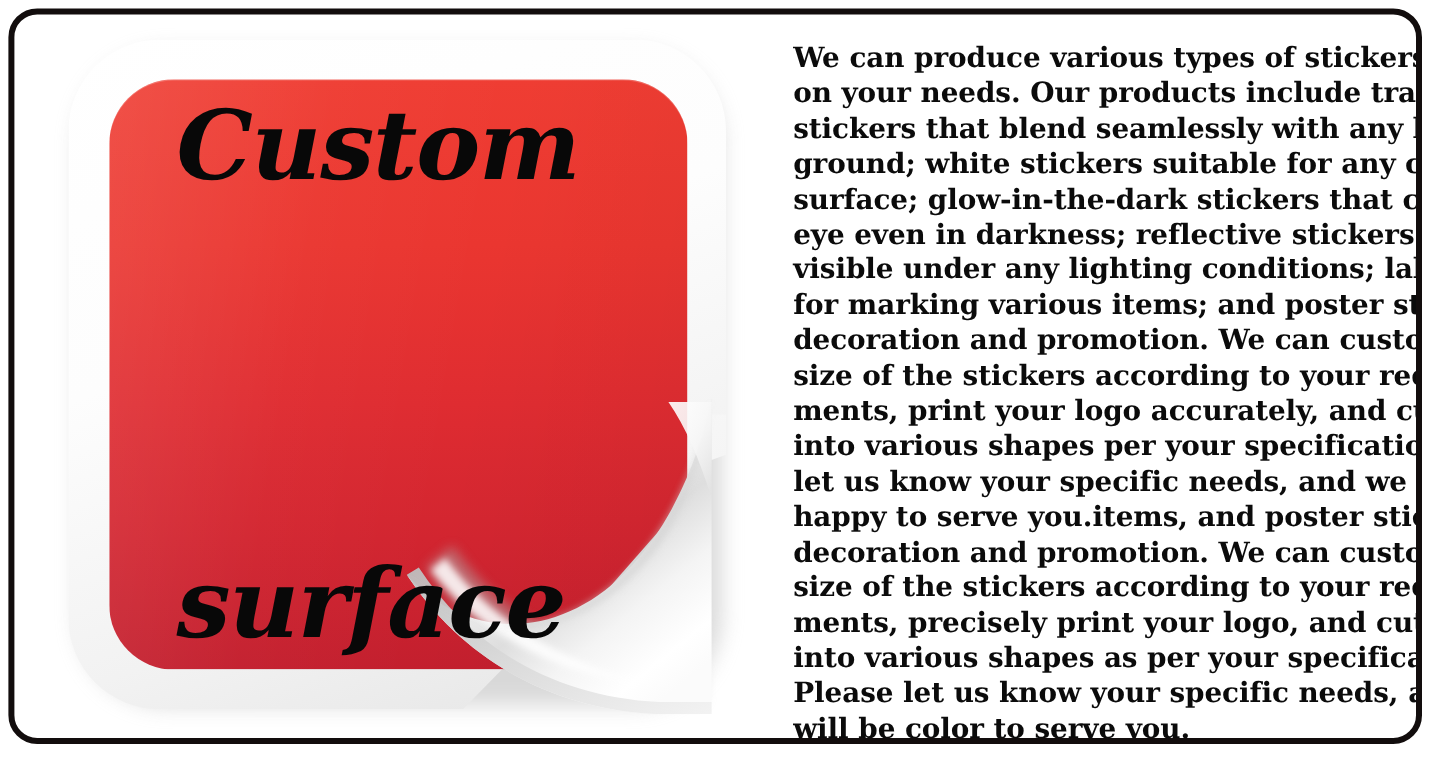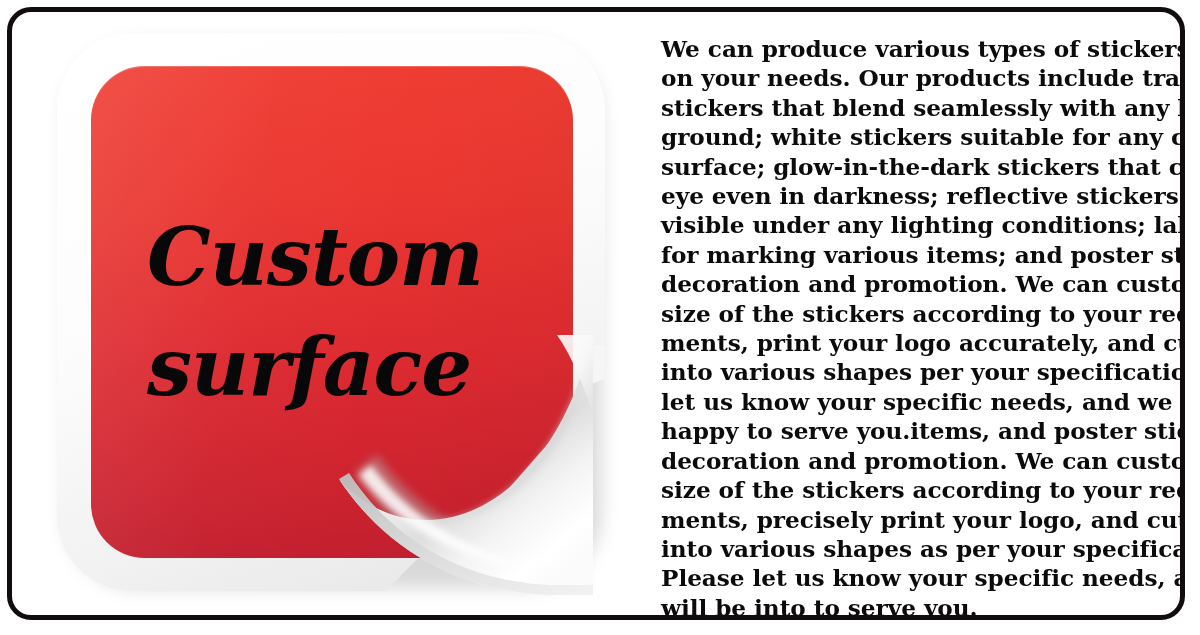--- a/index.html
+++ b/index.html
@@ -135,21 +135,21 @@
 
   
   #sticker-text {
     position: absolute;
     left: 34px;
     top: 33px;
     width: 415px;
     height: 492px;
     display: flex;
     flex-direction: column;
-    justify-content: center;
+    justify-content: space-between;
     padding-left: 56px;
     box-sizing: border-box;
     pointer-events: none;
   }
   .sticker-line {
     font-family: "DejaVu Serif", "Liberation Serif", serif;
     font-style: italic;
     font-weight: 700;
     font-size: 80px;
     line-height: 1.38;
@@ -279,18 +279,18 @@
           <span style="display: block; white-space: nowrap;">size of the stickers according to your require-</span>
           <span style="display: block; white-space: nowrap;">ments, print your logo accurately, and cut them</span>
           <span style="display: block; white-space: nowrap;">into various shapes per your specifications. Please</span>
           <span style="display: block; white-space: nowrap;">let us know your specific needs, and we would be</span>
           <span style="display: block; white-space: nowrap;">happy to serve you.items, and poster stickers for</span>
           <span style="display: block; white-space: nowrap;">decoration and promotion. We can customize the</span>
           <span style="display: block; white-space: nowrap;">size of the stickers according to your require-</span>
           <span style="display: block; white-space: nowrap;">ments, precisely print your logo, and cut them</span>
           <span style="display: block; white-space: nowrap;">into various shapes as per your specifications.</span>
           <span style="display: block; white-space: nowrap;">Please let us know your specific needs, and we</span>
-          <span style="display: block; white-space: nowrap;">will be into to serve you.</span>
+          <span style="display: block; white-space: nowrap;">will be color to serve you.</span>
         </p>
     </div>
 
   </div>
 </div>
 
 </body></html>

